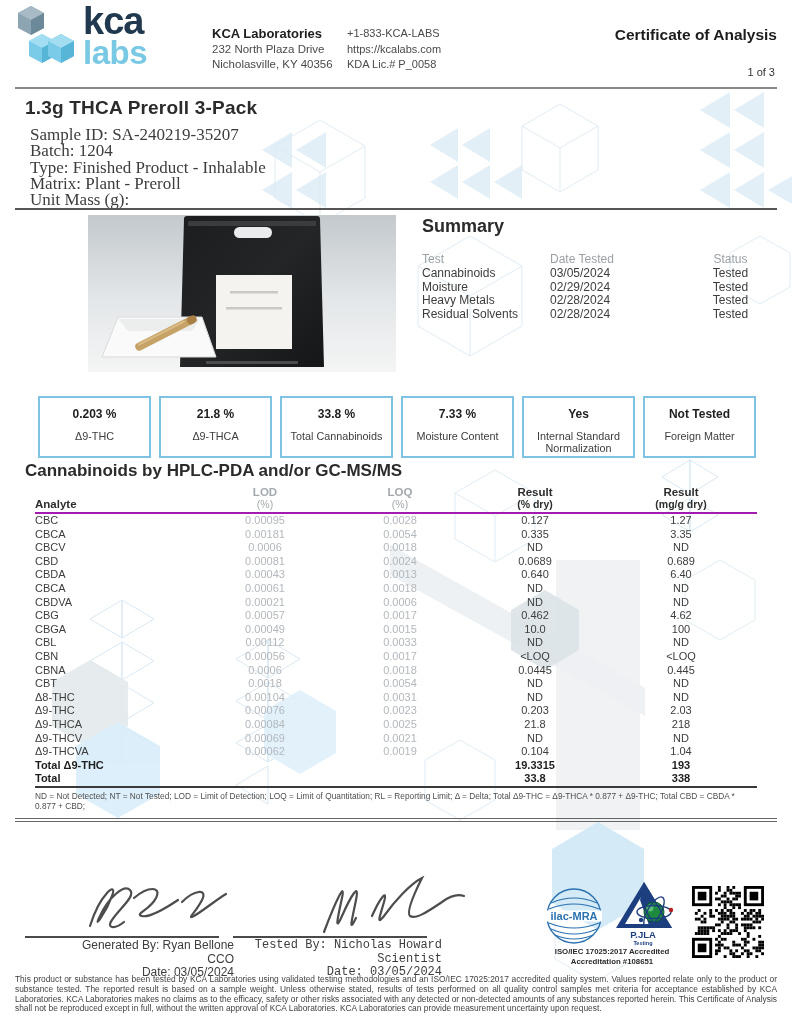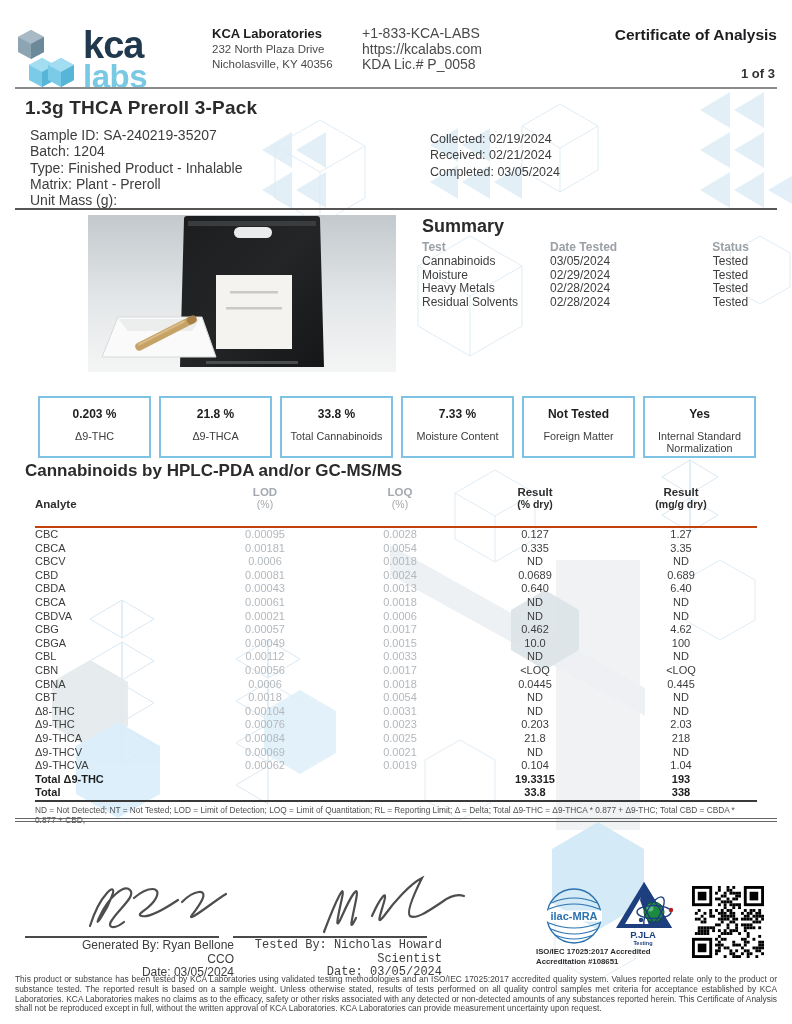--- a/index.html
+++ b/index.html
@@ -2,77 +2,77 @@
 <html><head>
 <meta charset="utf-8">
 <style>
   * { margin:0; padding:0; box-sizing:border-box; }
   body { background:#fff; font-family:"Liberation Sans", sans-serif; }
   .page { position:relative; width:792px; height:1024px; background:#fff; color:#3a3a3a; overflow:hidden; }
   .layer { position:absolute; left:0; top:0; width:792px; height:1024px; pointer-events:none; z-index:0; }
   .fg { position:absolute; z-index:2; }
 
   
-  .logo-wrap { position:absolute; left:15px; top:28px; display:flex; align-items:flex-start; }
+  .logo-wrap { position:absolute; left:15px; top:4px; display:flex; align-items:flex-start; }
   .logo-text { margin-left:8px; line-height:0.9; }
   .logo-kca  { font-size:38px; font-weight:bold; color:#20394e; letter-spacing:-1px; }
   .logo-labs { font-size:33px; font-weight:bold; color:#79c9e4; letter-spacing:-0.5px; }
   .co-block { position:absolute; left:212px; top:26px; font-size:11.5px; line-height:15.5px; color:#4a4a4a; }
   .co-name { font-weight:bold; font-size:13px; color:#1d1d1f; }
-  .contact-block { position:absolute; left:362px; top:26px; font-size:14px; line-height:15.5px; color:#4a4a4a; }
+  .contact-block { position:absolute; left:347px; top:26px; font-size:11px; line-height:15.5px; color:#4a4a4a; }
   .doc-title { position:absolute; right:15px; top:26px; font-size:15.5px; font-weight:bold; color:#1d1d1f; text-align:center; }
-  .page-ind { position:absolute; right:17px; top:66px; font-size:13px; color:#333; text-align:center;font-weight:bold; }
+  .page-ind { position:absolute; right:17px; top:66px; font-size:11px; color:#333; text-align:center; }
   .hr-header { position:absolute; left:15px; right:15px; top:87px; height:2px; background:#8a8a8a; }
 
   
   .prod-title { position:absolute; left:25px; top:97px; font-size:19px; font-weight:bold; color:#2b2b2b; letter-spacing:0.2px; }
-  .info-left  { position:absolute; left:30px;  top:127px; font-size:14px; line-height:16.3px; color:#3d3d3d; }
+  .info-left  { position:absolute; left:30px;  top:127px; font-size:17px; line-height:16.3px; color:#3d3d3d;font-family:Liberation Serif, serif; }
   .info-right { position:absolute; left:430px; top:131px; font-size:12.5px; line-height:16.3px; color:#3d3d3d; }
   .hr-2 { position:absolute; left:15px; right:15px; top:208px; height:1.6px; background:#555; }
 
   
   .photo { position:absolute; left:88px; top:215px; width:308px; height:157px; }
 
   
   .summary { position:absolute; left:422px; top:216px; width:356px; }
-  .summary-title { font-size:18px; font-weight:bold; color:#2b2b2b; margin-bottom:4px; }
+  .summary-title { font-size:18px; font-weight:bold; color:#2b2b2b; margin-bottom:16px; }
   .sum-row { display:flex; font-size:12px; line-height:13.8px; color:#3d3d3d; }
-  .sum-head { color:#9aa0a6; font-weight:bold; }
+  .sum-head { color:#9aa0a6; font-weight:normal; }
   .sum-c0 { width:128px; } .sum-c1 { width:133px; } .sum-c2 { width:95px; text-align:center; }
 
   
   .boxes { position:absolute; left:38px; right:36px; top:396px; display:flex; gap:8px; }
   .rbox { flex:1; border:2px solid #7ec3e3; background:#fff; height:62px; text-align:center; padding-top:9px; }
   .rbox-val { font-size:12px; font-weight:bold; color:#1e1e1e; }
   .rbox-lab { font-size:10.8px; color:#3d3d3d; margin-top:9px; line-height:12px; }
 
   
   .cann-title { position:absolute; left:25px; top:461px; font-size:17px; font-weight:bold; color:#2b2b2b; }
   .cann-table-wrap { position:absolute; left:35px; top:486px; width:722px; }
   table { border-collapse:collapse; width:100%; table-layout:fixed; }
   col.c0{width:160px;} col.c1{width:140px;} col.c2{width:130px;} col.c3{width:140px;} col.c4{width:152px;}
-  thead td { vertical-align:bottom; padding-bottom:16px; border-bottom:2px solid #c2410c; }
+  thead td { vertical-align:bottom; padding-bottom:2px; border-bottom:2px solid #a21caf; }
   .h-main { font-size:11.5px; font-weight:bold; color:#2d2d2d; }
   .h-gray .h-main, .h-gray .h-sub { color:#a3a9ae; }
   .h-sub { font-size:10.5px; }
   .cc { text-align:center; }
   tbody td { font-size:11px; height:13.6px; line-height:13.6px; padding:0; color:#3d3d3d; white-space:nowrap; overflow:hidden; }
   tbody td.dim { color:#b3b8bd; }
   tr.bold td { font-weight:bold; color:#1e1e1e; }
   tr.total-row td { border-bottom:2.5px solid #3a3a3a; }
   .footnote { margin-top:3px; font-size:8.3px; color:#4f4f4f; }
   .hr-double { position:absolute; left:15px; right:15px; top:818px; height:4px; border-top:1.5px solid #666; border-bottom:1.5px solid #666; }
 
   
   .sig-svg { position:absolute; }
   .sig-line { position:absolute; top:936px; height:2px; background:#4a4a4a; }
   .sig-text { position:absolute; top:939px; text-align:right; font-size:12px; line-height:13.5px; color:#3d3d3d; }
 
   
-  .iso-text { position:absolute; left:536px; top:947px; width:152px; text-align:left; font-size:7.8px; font-weight:bold; color:#2b2b2b; line-height:9.5px; }
+  .iso-text { position:absolute; left:536px; top:947px; width:152px; text-align:center; font-size:7.8px; font-weight:bold; color:#2b2b2b; line-height:9.5px; }
 
   
   .disclaimer { position:absolute; left:15px; right:15px; top:975px; font-size:8.4px; line-height:9.8px; color:#424242; text-align:justify; }
 </style>
 </head>
 <body>
 
 <div class="page">
 
   <svg class="layer" viewBox="0 0 792 1024" aria-hidden="true">
@@ -144,25 +144,20 @@
   <div class="hr-header fg"></div>
 
   <div class="prod-title fg">1.3g THCA Preroll 3-Pack</div>
   <div class="info-left fg" id="info-left">
       <div>Sample ID: SA-240219-35207</div>
       <div>Batch: 1204</div>
       <div>Type: Finished Product - Inhalable</div>
       <div>Matrix: Plant - Preroll</div>
       <div>Unit Mass (g):</div>
     </div>
-  <div class="info-right fg" id="info-right">
-      <div>Collected: 02/19/2024</div>
-      <div>Received: 02/21/2024</div>
-      <div>Completed: 03/05/2024</div>
-    </div>
   <div class="hr-2 fg"></div>
 
   <div class="photo fg">
     <svg width="308" height="157" viewBox="0 0 308 157">
       <defs>
         <linearGradient id="pbg" x1="0" y1="0" x2="0" y2="1">
           <stop offset="0" stop-color="#c3c9cd"></stop>
             <stop offset="0.55" stop-color="#e4e7e9"></stop>
             <stop offset="1" stop-color="#f4f5f5"></stop>
         </linearGradient>
@@ -235,26 +230,26 @@
       </div>
       <div class="rbox">
         <div class="rbox-val">33.8 %</div>
         <div class="rbox-lab">Total Cannabinoids</div>
       </div>
       <div class="rbox">
         <div class="rbox-val">7.33 %</div>
         <div class="rbox-lab">Moisture Content</div>
       </div>
       <div class="rbox">
+        <div class="rbox-val">Yes</div>
+        <div class="rbox-lab">Internal Standard Normalization</div>
+      </div>
+      <div class="rbox">
         <div class="rbox-val">Not Tested</div>
         <div class="rbox-lab">Foreign Matter</div>
-      </div>
-      <div class="rbox">
-        <div class="rbox-val">Yes</div>
-        <div class="rbox-lab">Internal Standard Normalization</div>
       </div>
     </div>
 
   <div class="cann-title fg">Cannabinoids by HPLC-PDA and/or GC-MS/MS</div>
 
   <div class="cann-table-wrap fg">
     <table>
       <colgroup>
           <col class="c0">
           <col class="c1">

